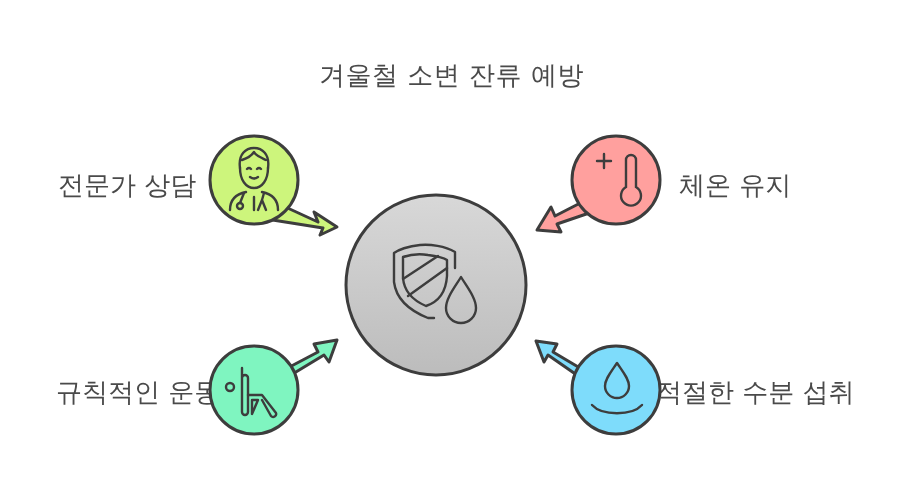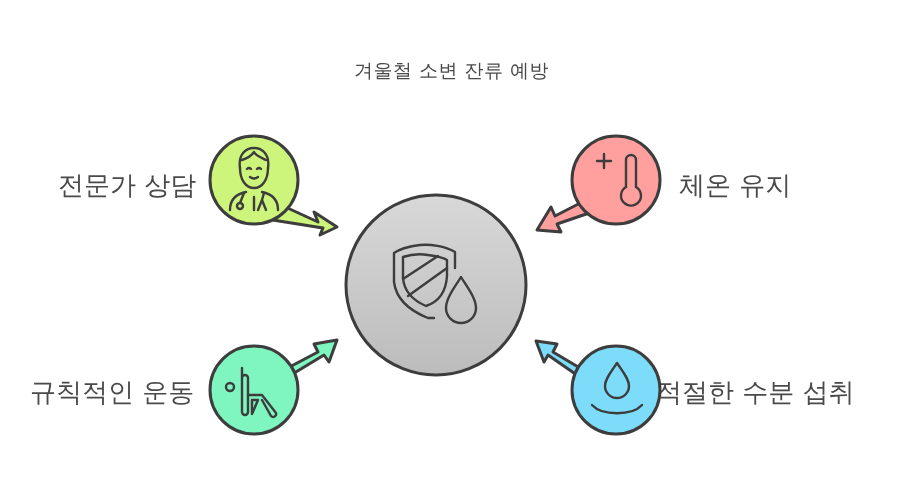--- a/index.html
+++ b/index.html
@@ -1,30 +1,30 @@
 <!DOCTYPE html>
 <html><head>
   <meta charset="utf-8">
   <style>
     html, body { margin: 0; padding: 0; background: #ffffff; }
     body { width: 903px; height: 498px; position: relative; overflow: hidden;
            font-family: "DejaVu Sans", "Liberation Sans", sans-serif; }
     .title { position: absolute; left: 0; width: 903px; top: 58px; text-align: center;
-             font-size: 19px; color: #4a4a4a; letter-spacing: 0.5px; }
+             font-size: 26px; color: #4a4a4a; letter-spacing: 0.5px; }
     .label { position: absolute; font-size: 26px; color: #4a4a4a; white-space: nowrap; }
     svg.diagram { position: absolute; left: 0; top: 0; }
   </style>
 </head>
 <body>
 
 <div class="title">겨울철 소변 잔류 예방</div>
 
 <div class="label" style="left:58px; top:168px;">전문가 상담</div>
 <div class="label" style="left:679px; top:168px;">체온 유지</div>
-<div class="label" style="left:30px; top:375px;">규칙적인 운동</div>
+<div class="label" style="left:56px; top:375px;">규칙적인 운동</div>
 <div class="label" style="left:656px; top:375px;">적절한 수분 섭취</div>
 
 <svg class="diagram" width="903" height="498" viewBox="0 0 903 498" xmlns="http://www.w3.org/2000/svg">
   <defs>
     <linearGradient id="centerGrad" x1="0" y1="0" x2="0" y2="1">
       <stop offset="0" stop-color="#d8d8d8"></stop>
       <stop offset="1" stop-color="#bcbcbc"></stop>
     </linearGradient>
   </defs>
 

